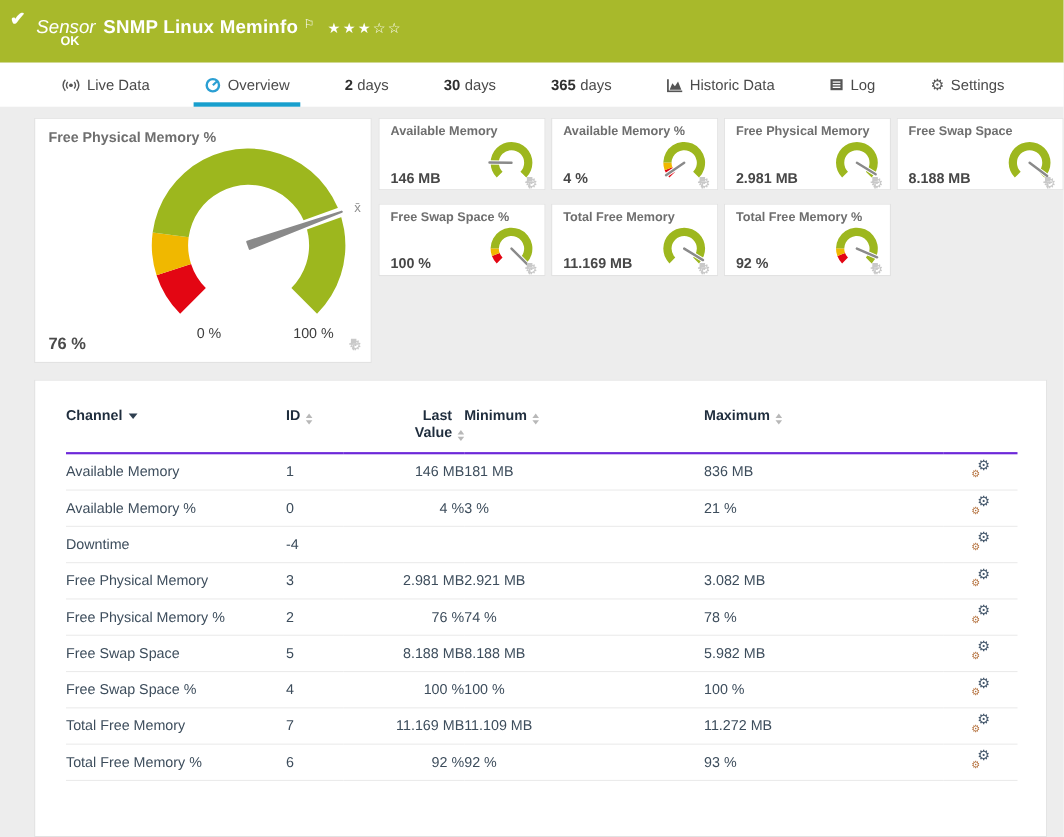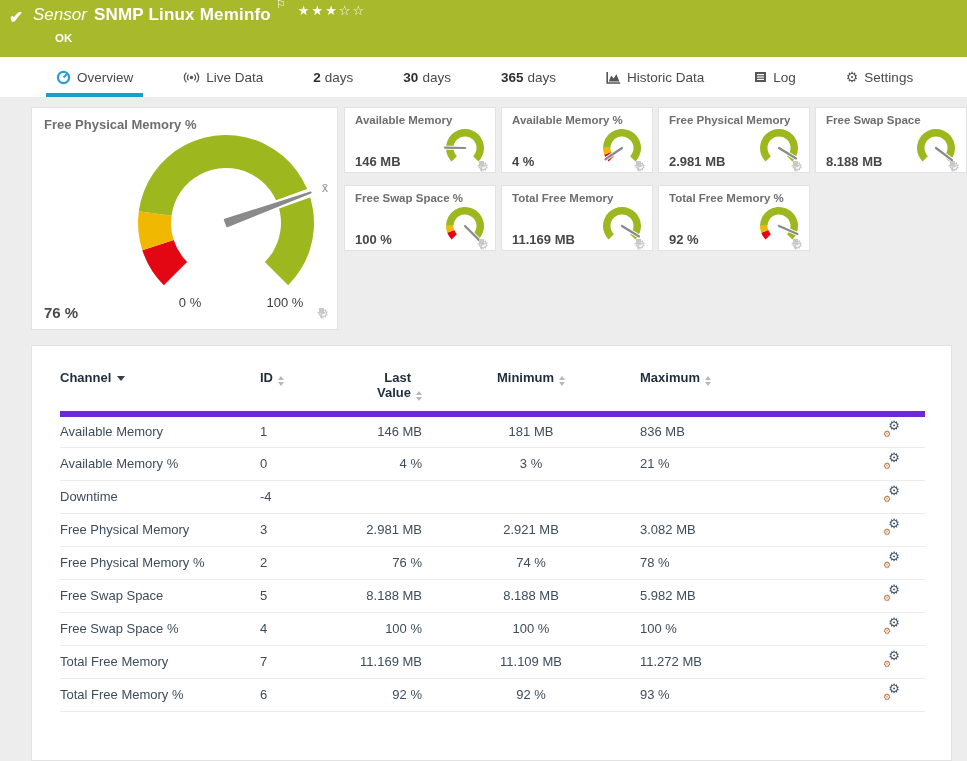--- a/index.html
+++ b/index.html
@@ -2,21 +2,21 @@
 <html><head>
 <meta charset="utf-8">
 <style>
   *{box-sizing:border-box;margin:0;padding:0}
   body{width:967px;height:761px;position:relative;overflow:hidden;
        background:#ededed;font-family:"Liberation Sans",sans-serif}
 
   
   .hdr{position:absolute;left:0;top:0;width:967px;height:57px;background:#a8b92b;color:#fff}
   .hdr-check{position:absolute;left:9px;top:7px;font-size:17px;font-weight:bold}
-  .hdr-line{position:absolute;left:33px;top:5px;white-space:nowrap;font-size:17px;display:flex;align-items:flex-start}
+  .hdr-line{position:absolute;left:33px;top:15px;white-space:nowrap;font-size:17px;display:flex;align-items:flex-end}
   .hdr-kind{font-style:italic;margin-right:7px}
   .hdr-title{font-weight:bold;letter-spacing:.2px}
   .hdr-flag{font-size:11px;margin-left:5px;position:relative;top:-7px;cursor:pointer}
   .hdr-stars{font-size:13px;margin-left:12px;letter-spacing:2px;position:relative;top:-2px;cursor:pointer}
   .hdr-ok{position:absolute;left:55px;top:32px;font-size:11.5px;font-weight:bold}
 
   
   .tabbar{position:absolute;top:57px;left:0;width:967px;height:40px;background:#fff;
           display:flex;align-items:center;padding-left:46px}
   .tab{position:relative;height:100%;display:flex;align-items:center;gap:6px;
@@ -40,26 +40,26 @@
 
   .sp{width:152px;height:66px}
   .sp svg{position:absolute;left:0;top:0}
   .sp .p-title{left:10px;top:6px;font-size:11.5px}
   .sp-value{position:absolute;left:10px;top:46px;font-size:13px;font-weight:bold;color:#474747}
   .sp .corner-icons{top:52px;right:6px}
 
   
   #table-panel{left:31px;top:345px;width:921px;height:416px}
   #table-panel table{border-collapse:collapse;margin:24px 28px 0;width:865px;table-layout:fixed}
-  th{font-size:13px;color:#1f2d3d;font-weight:bold;padding:0 0 10px;vertical-align:top;border-bottom:6px solid #6d28d9}
+  th{font-size:13px;color:#1f2d3d;font-weight:bold;padding:0 0 10px;vertical-align:top;border-bottom:2px solid #6d28d9}
   td{font-size:13px;color:#3d4d5c;height:33px;border-bottom:1px solid #ebebeb}
   .c0{text-align:left;width:200px}
   .c1{text-align:left;width:52px}
   .c2{text-align:right;width:110px}
-  .c3{text-align:center;width:218px}
+  .c3{text-align:left;width:218px}
   .c4{text-align:left;width:218px}
   .c5{text-align:center;width:67px}
   .wrapcol{display:inline-block;width:46px;}
   .sorticons{display:inline-flex;flex-direction:column;gap:2px;margin-left:5px;vertical-align:2px}
   .tri{width:0;height:0;border-left:3.5px solid transparent;border-right:3.5px solid transparent}
   .tri.up{border-bottom:4px solid #b8b8b8}
   .tri.down{border-top:4px solid #b8b8b8}
   .caret{display:inline-block;width:0;height:0;border-left:4px solid transparent;border-right:4px solid transparent;
          border-top:5px solid #2e3f50;margin-left:6px;vertical-align:1px}
   .gears{position:relative;display:inline-block;width:17px;height:15px;cursor:pointer}
@@ -74,33 +74,33 @@
   <div class="hdr-line">
     <span class="hdr-kind">Sensor</span>
     <span class="hdr-title">SNMP Linux Meminfo</span>
     <span class="hdr-flag">⚐</span>
     <span class="hdr-stars" id="stars">★★★☆☆</span>
   </div>
   <div class="hdr-ok">OK</div>
 </div>
 
 <div class="tabbar" id="tabs">
+    <div class="tab">
+      <svg width="17" height="13" viewBox="0 0 17 13">
+        <circle cx="8.5" cy="6.5" r="1.7" fill="#555"></circle>
+        <path d="M5.6 3.6 a4.1 4.1 0 0 0 0 5.8 M3.4 1.6 a6.9 6.9 0 0 0 0 9.8 M11.4 3.6 a4.1 4.1 0 0 1 0 5.8 M13.6 1.6 a6.9 6.9 0 0 1 0 9.8" fill="none" stroke="#555" stroke-width="1.3"></path>
+      </svg>
+      <span>Live Data</span>
+    </div>
     <div class="tab active">
       <svg width="15" height="15" viewBox="0 0 15 15">
         <circle cx="7.5" cy="7.5" r="5.6" fill="none" stroke="#2b9fd3" stroke-width="2.2"></circle>
         <line x1="7.5" y1="7.5" x2="11.4" y2="3.8" stroke="#2b9fd3" stroke-width="2"></line>
       </svg>
       <span>Overview</span>
-    </div>
-    <div class="tab">
-      <svg width="17" height="13" viewBox="0 0 17 13">
-        <circle cx="8.5" cy="6.5" r="1.7" fill="#555"></circle>
-        <path d="M5.6 3.6 a4.1 4.1 0 0 0 0 5.8 M3.4 1.6 a6.9 6.9 0 0 0 0 9.8 M11.4 3.6 a4.1 4.1 0 0 1 0 5.8 M13.6 1.6 a6.9 6.9 0 0 1 0 9.8" fill="none" stroke="#555" stroke-width="1.3"></path>
-      </svg>
-      <span>Live Data</span>
     </div>
     <div class="tab">
       <b>2</b>
       <span>days</span>
     </div>
     <div class="tab">
       <b>30</b>
       <span>days</span>
     </div>
     <div class="tab">

